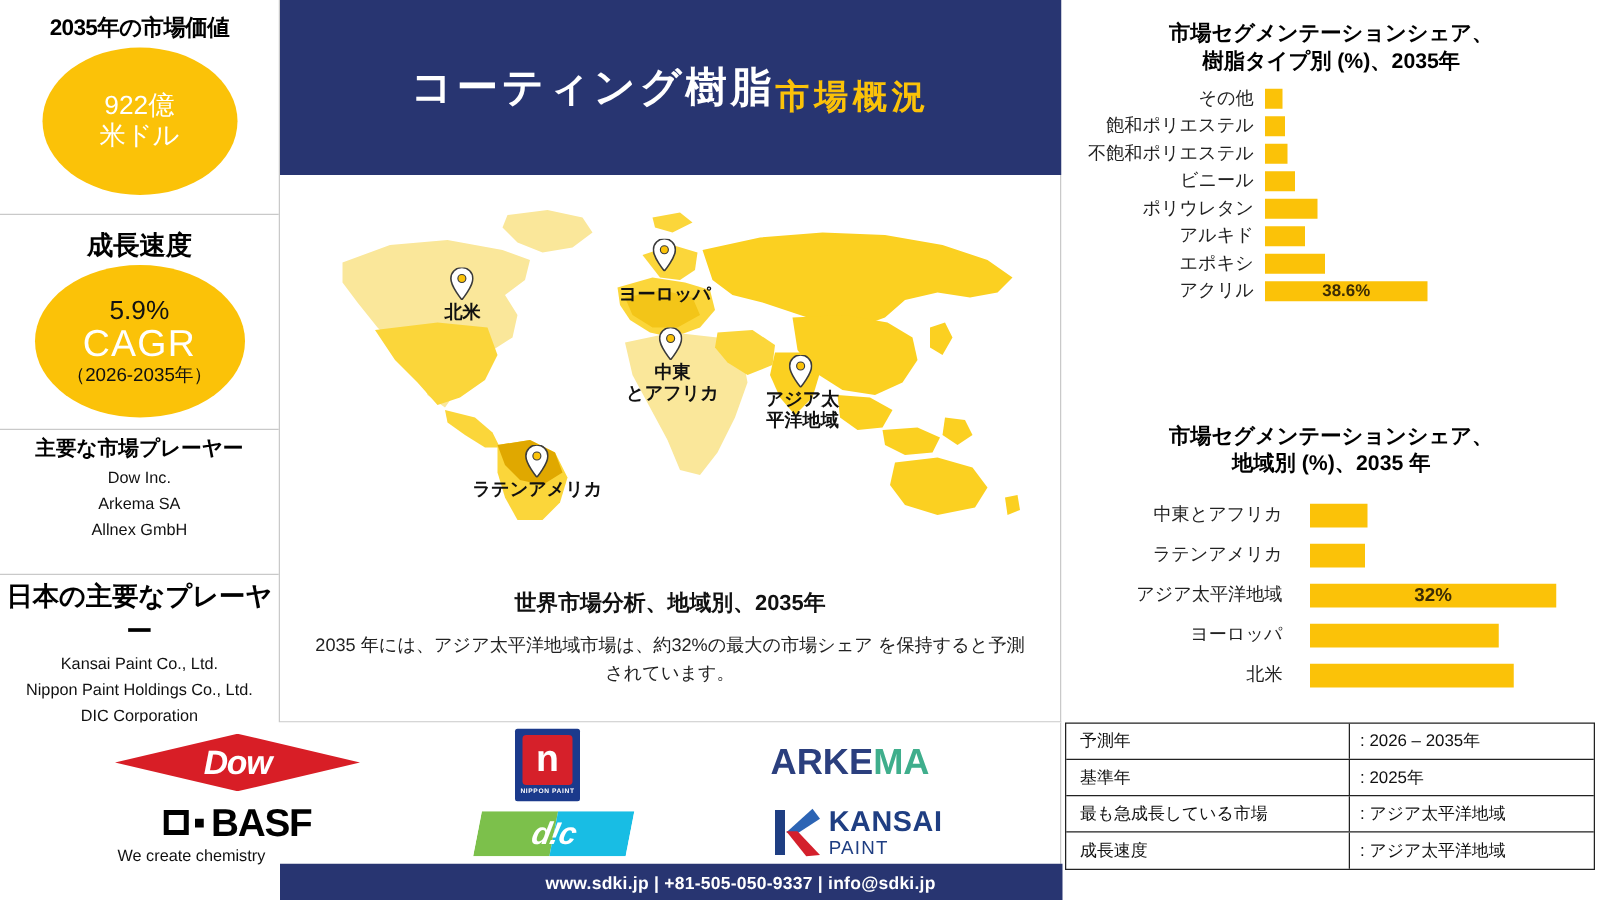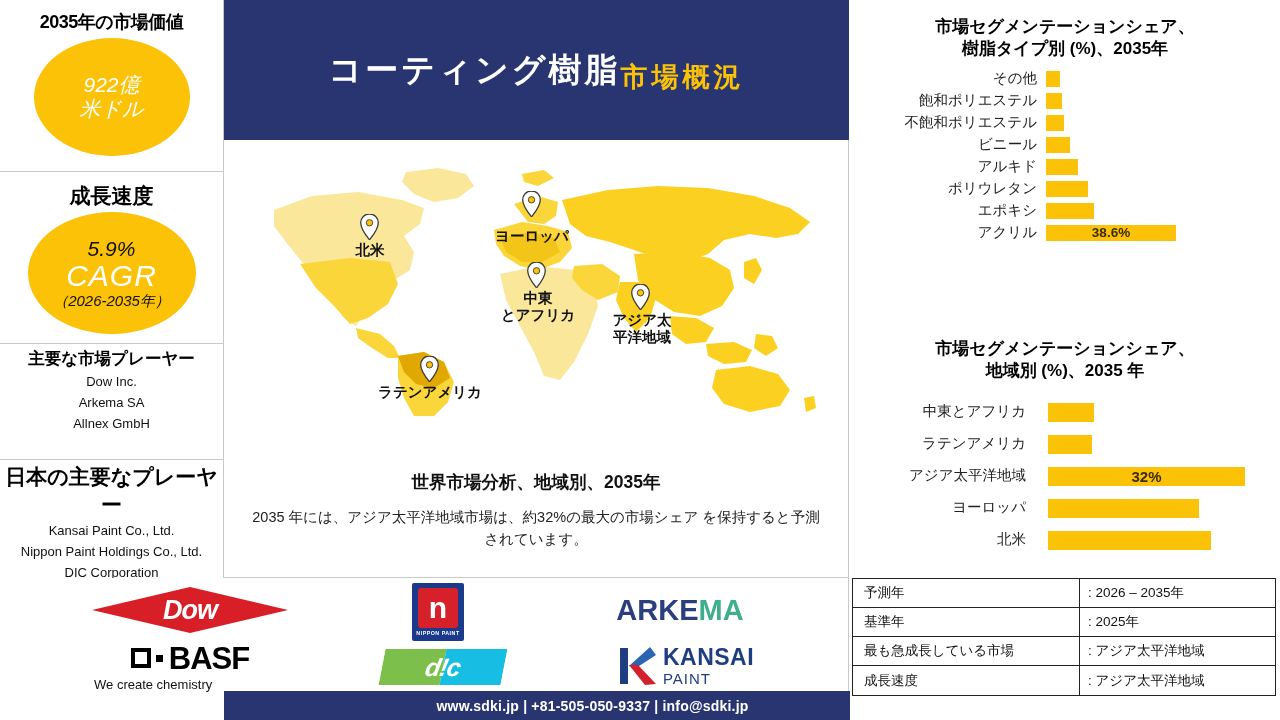--- a/index.html
+++ b/index.html
@@ -10,21 +10,21 @@
     color:#111;
   }
   #page{position:relative;width:1280px;height:720px;background:#fff;}
 
   
   #left-col{position:absolute;left:0;top:0;width:224px;height:578px;background:#fff;
             border-right:1px solid #c9c9c9;box-sizing:border-box;}
   .lc-cell{position:relative;box-sizing:border-box;border-bottom:1px solid #c9c9c9;}
   .lc-title{text-align:center;font-weight:bold;color:#000;}
   .oval{border-radius:50%;background:#FBC208;display:flex;flex-direction:column;
-        align-items:center;justify-content:center;margin:0 auto;text-align:right;font-style:italic;}
+        align-items:center;justify-content:center;margin:0 auto;text-align:right;}
 
   #cell-value{height:172px;padding-top:10px;}
   #cell-value .lc-title{font-size:18px;letter-spacing:-0.5px;}
   #oval-value{width:156px;height:118px;margin-top:4px;}
   #oval-value .l1{color:#fff;font-size:21px;line-height:1.12;font-weight:500;}
   #oval-value .l2{color:#fff;font-size:21px;line-height:1.12;font-weight:500;}
 
   #cell-cagr{height:172px;padding-top:10px;}
   #cell-cagr .lc-title{font-size:21px;letter-spacing:0px;}
   #oval-cagr{width:168px;height:122px;margin-top:2px;}
@@ -110,21 +110,21 @@
 
   
   #footer{position:absolute;left:224px;top:691px;width:737px;height:29px;background:#283571;
           display:flex;align-items:center;justify-content:center;}
   #footer-text{color:#fff;font-size:14px;font-weight:bold;letter-spacing:0.2px;}
 
   
   #right-col{position:absolute;left:850px;top:0;width:430px;height:720px;background:#fff;}
   .chart-title{text-align:center;font-weight:bold;font-size:17px;line-height:1.28;color:#000;}
   .barrow{display:flex;align-items:center;height:22px;}
-  .barlabel{width:196px;text-align:right;padding-right:9px;font-size:14.5px;color:#222;
+  .barlabel{width:162px;text-align:right;padding-right:9px;font-size:14.5px;color:#222;
             box-sizing:border-box;white-space:nowrap;}
   .bartrack{flex:1;position:relative;height:22px;}
   .bar{position:absolute;left:0;top:3px;height:16px;background:#FBC208;}
   .barval{position:absolute;top:3px;height:16px;display:flex;align-items:center;
           justify-content:center;font-size:13.5px;font-weight:bold;color:#3c2c05;}
 
   #chart1{position:absolute;left:0;top:16px;width:430px;}
   #chart1 .rows{margin-top:8px;}
   #chart2{position:absolute;left:0;top:338px;width:430px;}
   #chart2 .rows{margin-top:14px;}
@@ -348,29 +348,29 @@
               <div class="bar" style="width: 17.8497px; background: rgb(251, 194, 8);"></div>
             </div>
           </div>
           <div class="barrow">
             <div class="barlabel">ビニール</div>
             <div class="bartrack">
               <div class="bar" style="width: 23.9119px; background: rgb(251, 194, 8);"></div>
             </div>
           </div>
           <div class="barrow">
+            <div class="barlabel">ポリウレタン</div>
+            <div class="bartrack">
+              <div class="bar" style="width: 41.7617px; background: rgb(251, 194, 8);"></div>
+            </div>
+          </div>
+          <div class="barrow">
             <div class="barlabel">アルキド</div>
             <div class="bartrack">
               <div class="bar" style="width: 31.9948px; background: rgb(251, 194, 8);"></div>
-            </div>
-          </div>
-          <div class="barrow">
-            <div class="barlabel">ポリウレタン</div>
-            <div class="bartrack">
-              <div class="bar" style="width: 41.7617px; background: rgb(251, 194, 8);"></div>
             </div>
           </div>
           <div class="barrow">
             <div class="barlabel">エポキシ</div>
             <div class="bartrack">
               <div class="bar" style="width: 47.8238px; background: rgb(251, 194, 8);"></div>
             </div>
           </div>
           <div class="barrow">
             <div class="barlabel">アクリル</div>

